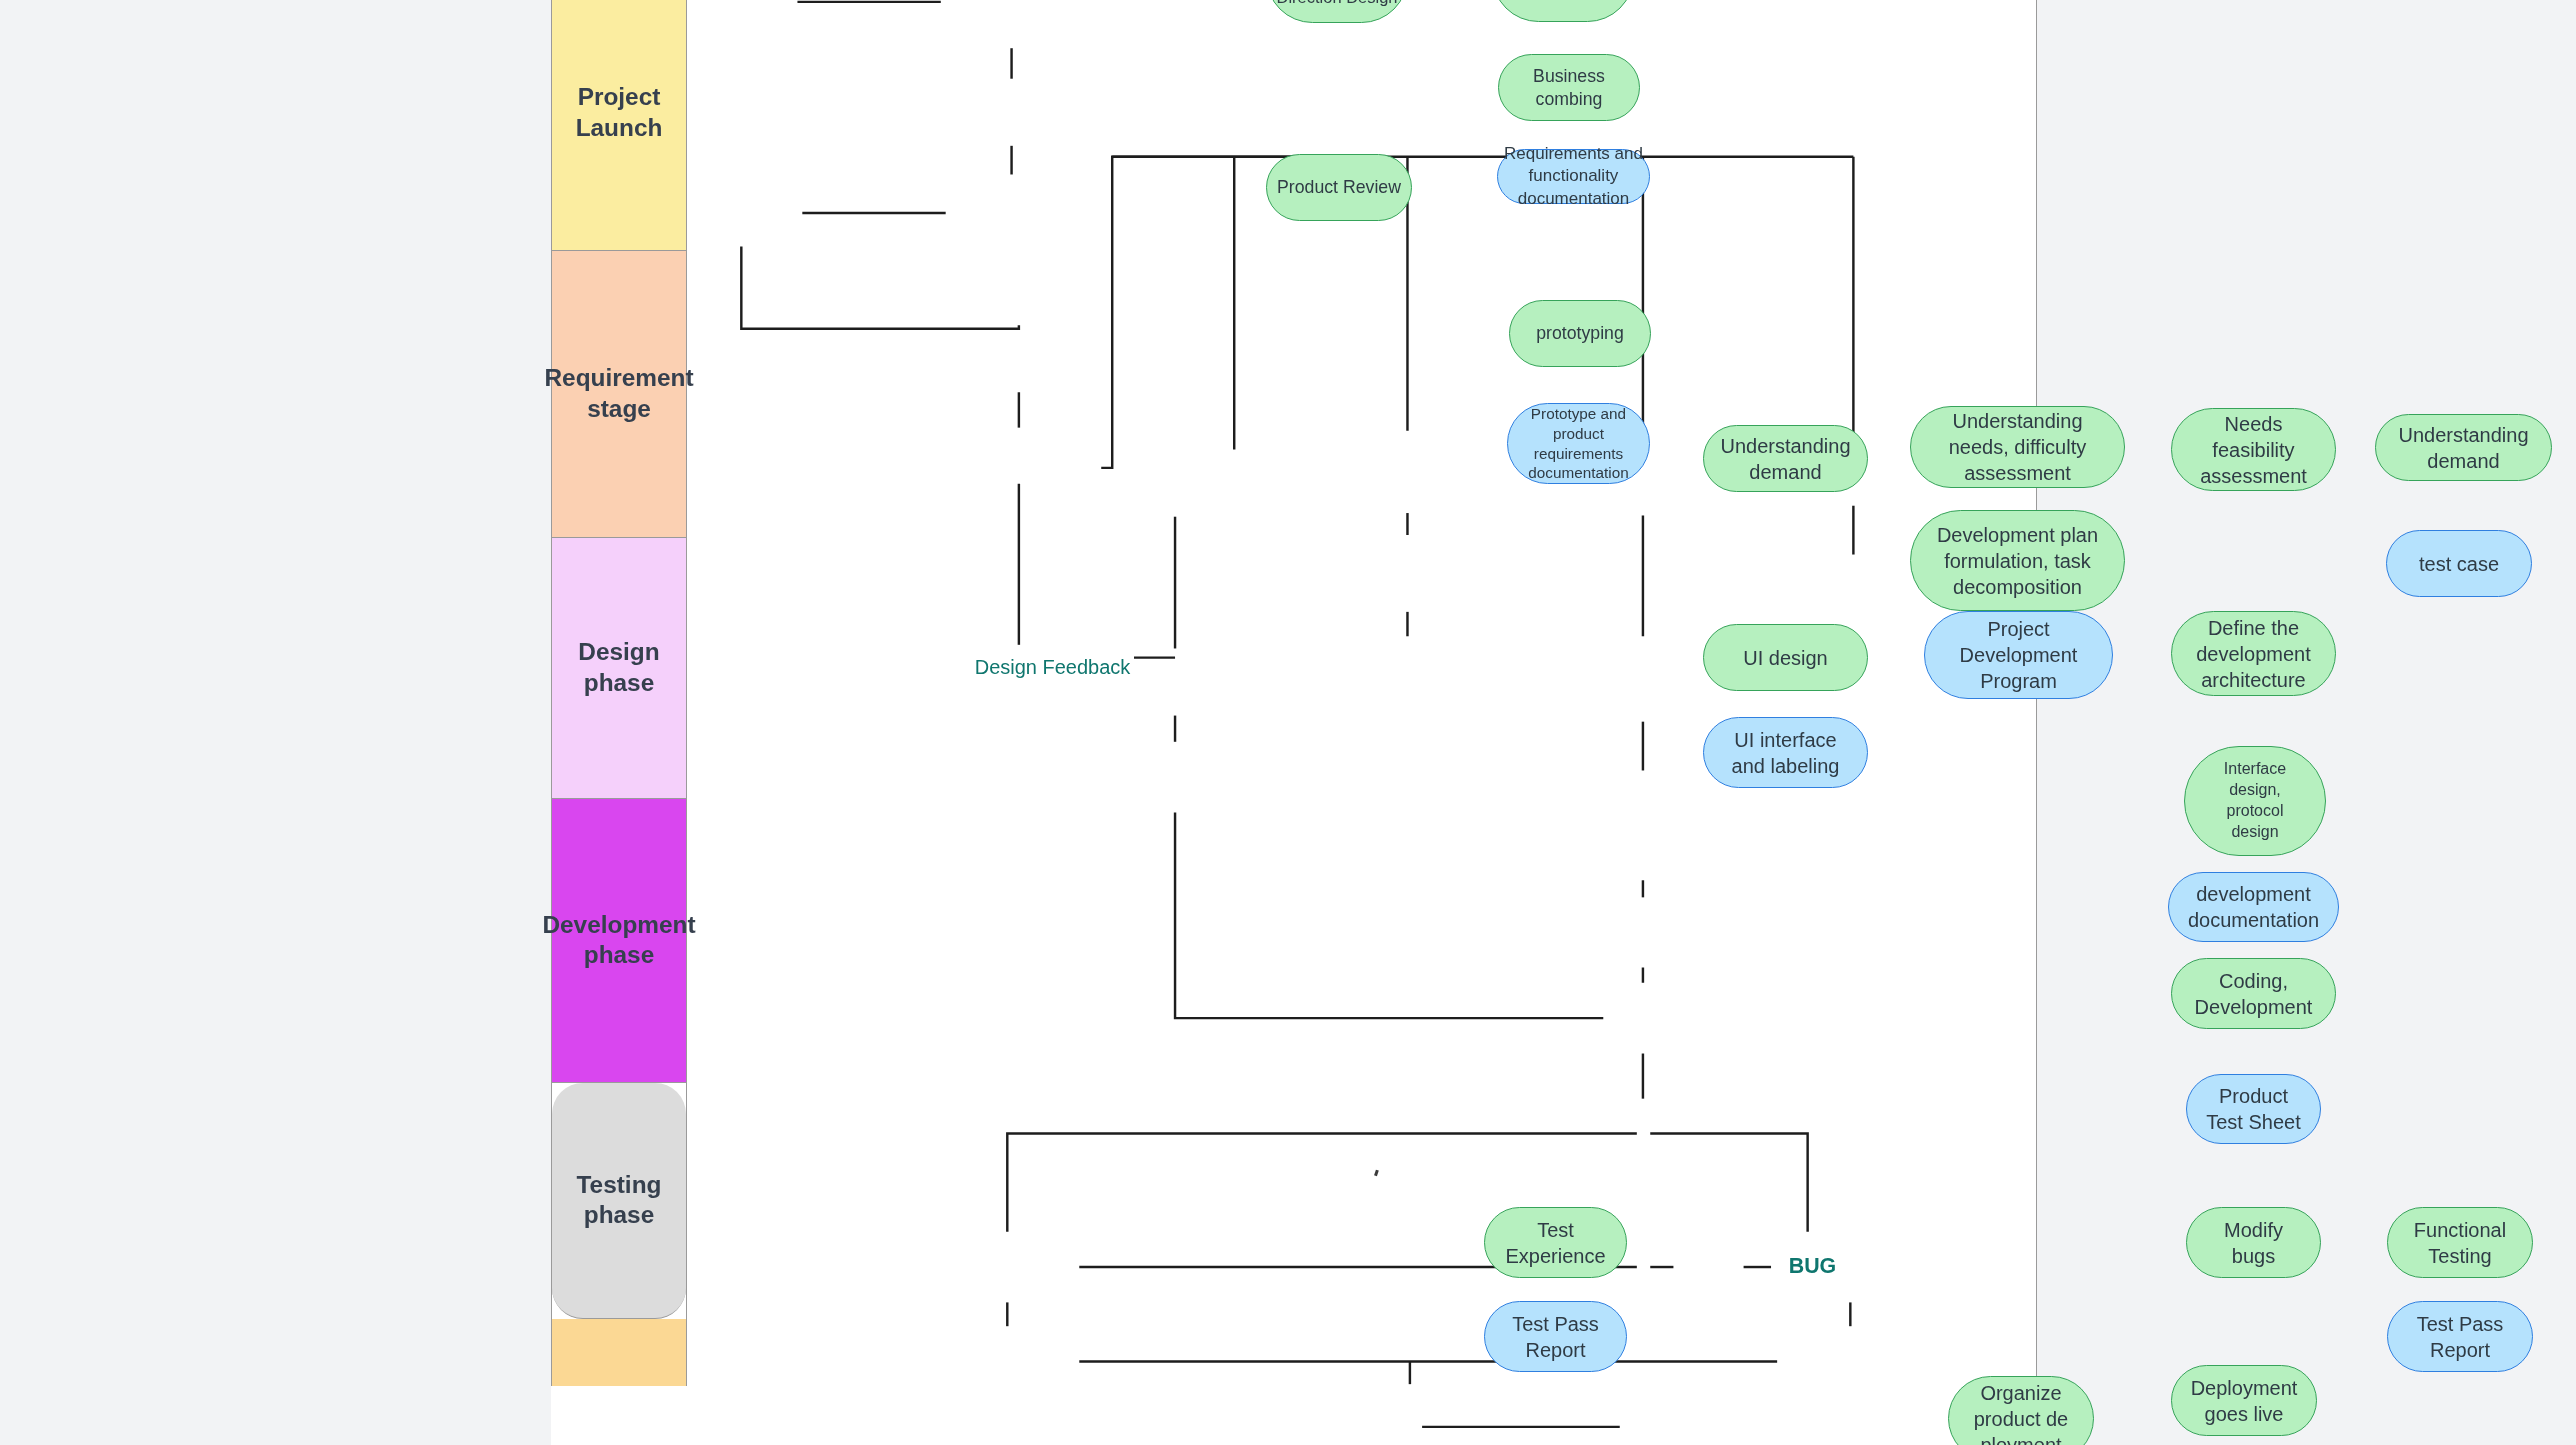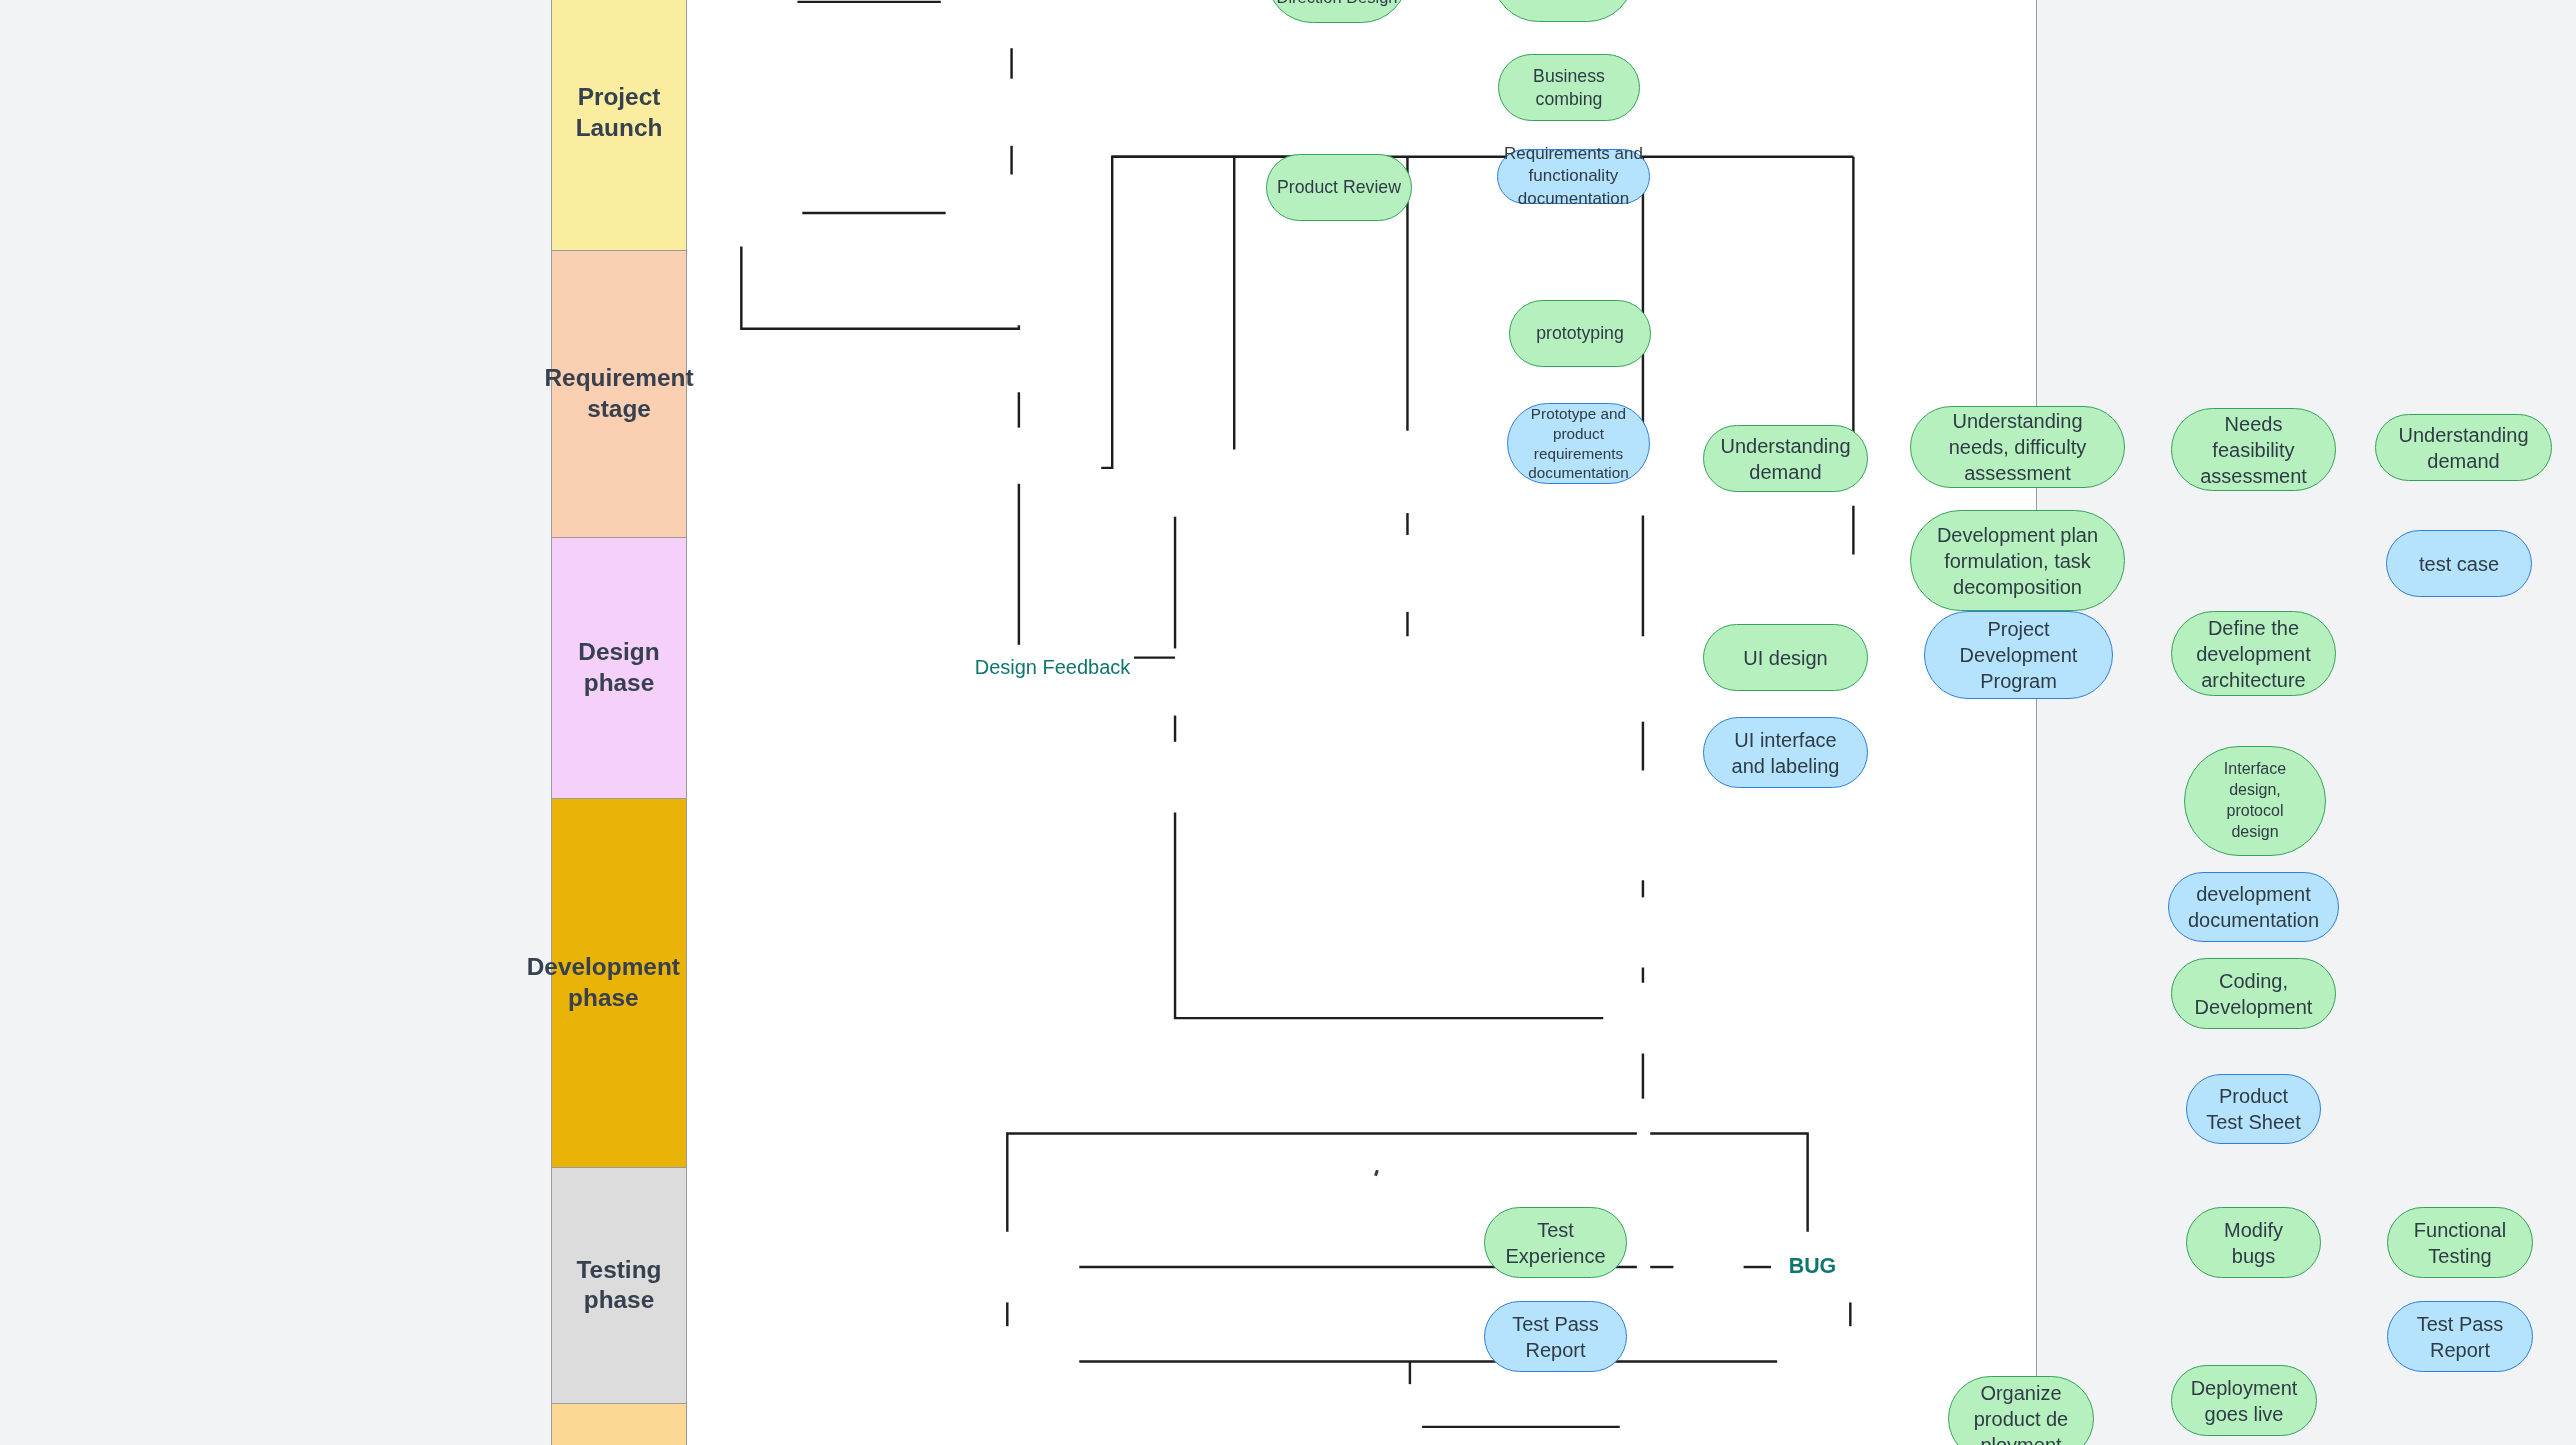--- a/index.html
+++ b/index.html
@@ -83,24 +83,24 @@
   <div id="lanes">
     <div class="lane" style="height:275px;background:#fbeda0;">
         <span>Project Launch</span>
       </div>
     <div class="lane" style="height:287px;background:#fbd0b2;">
         <span>Requirement stage</span>
       </div>
     <div class="lane" style="height:261px;background:#f5d0fb;">
         <span>Design phase</span>
       </div>
-    <div class="lane" style="height:369px;background:#eab308;justify-content:flex-end;">
+    <div class="lane" style="height:284px;background:#d946ef;">
         <span>Development phase</span>
       </div>
-    <div class="lane" style="height:236px;background:#dcdcdc;">
+    <div class="lane" style="height:236px;background:#dcdcdc;border-radius:31px;">
         <span>Testing phase</span>
       </div>
     <div class="lane" style="height:67px;background:#fbd894;border-bottom:none;">
         <span></span>
       </div>
   </div>
 
   <svg id="edges" viewBox="0 0 2436 2450" width="1486" height="1495">
     <g stroke="#1d1d1d" stroke-width="4" fill="none">
 

